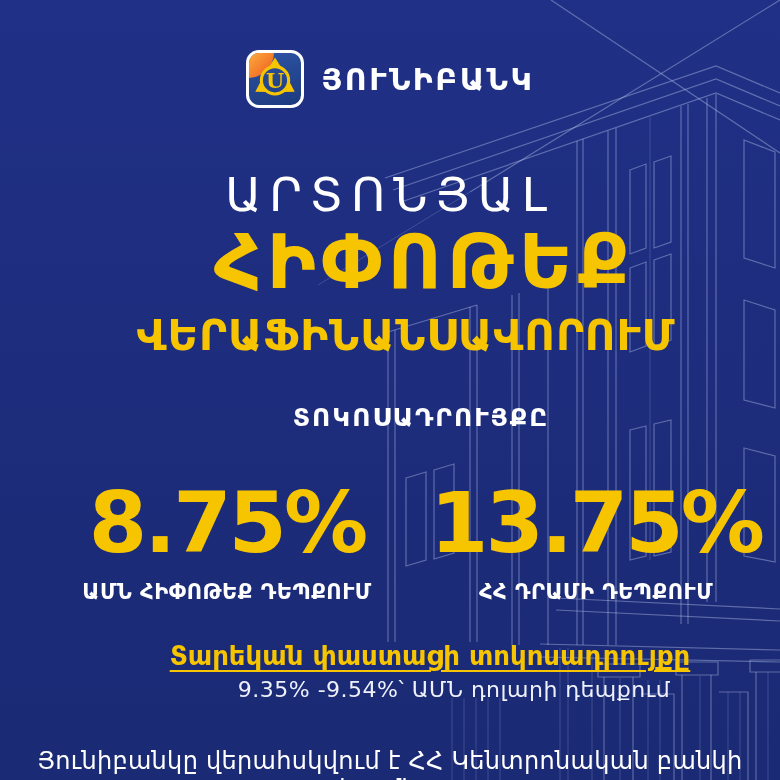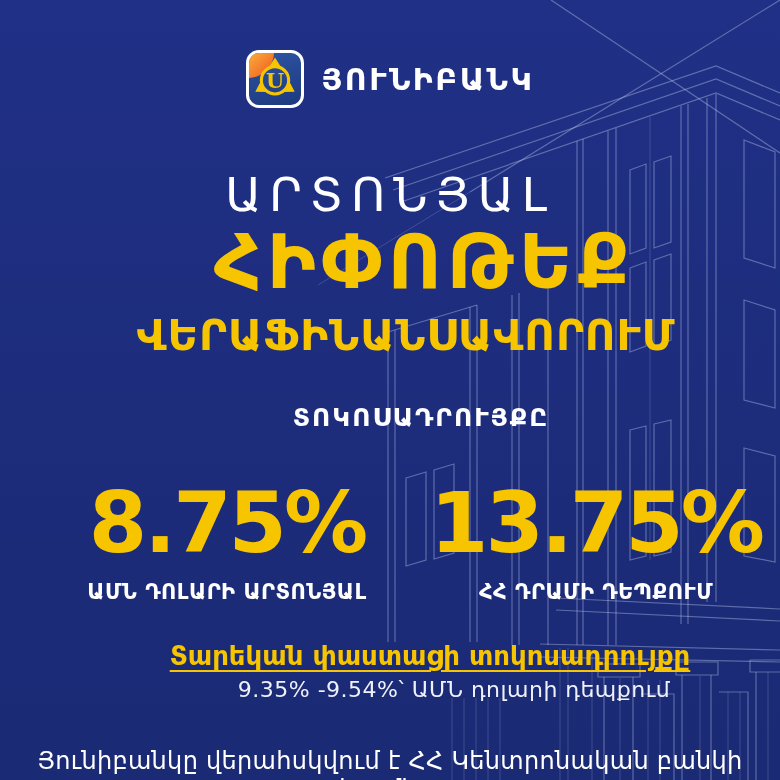--- a/index.html
+++ b/index.html
@@ -152,21 +152,21 @@
   </div>
 
   <div class="abs title-1">ԱՐՏՈՆՅԱԼ</div>
   <div class="abs title-2">ՀԻՓՈԹԵՔ</div>
   <div class="abs title-3">ՎԵՐԱՖԻՆԱՆՍԱՎՈՐՈՒՄ</div>
 
   <div class="abs rates-heading">ՏՈԿՈՍԱԴՐՈՒՅՔԸ</div>
 
   <div class="rate-col usd">
     <div class="rate-value">8.75%</div>
-    <div class="rate-label">ԱՄՆ ԴՈԼԱՐԻ ԱՐՏՈՆՅԱԼ</div>
+    <div class="rate-label">ԱՄՆ ՀԻՓՈԹԵՔ ԴԵՊՔՈՒՄ</div>
   </div>
 
   <div class="rate-col amd">
     <div class="rate-value">13.75%</div>
     <div class="rate-label">ՀՀ ԴՐԱՄԻ ԴԵՊՔՈՒՄ</div>
   </div>
 
   <div class="abs apr">
     <div class="apr-heading">Տարեկան փաստացի տոկոսադրույքը</div>
     <div class="apr-line">9.35% -9.54%՝ ԱՄՆ դոլարի դեպքում</div>

